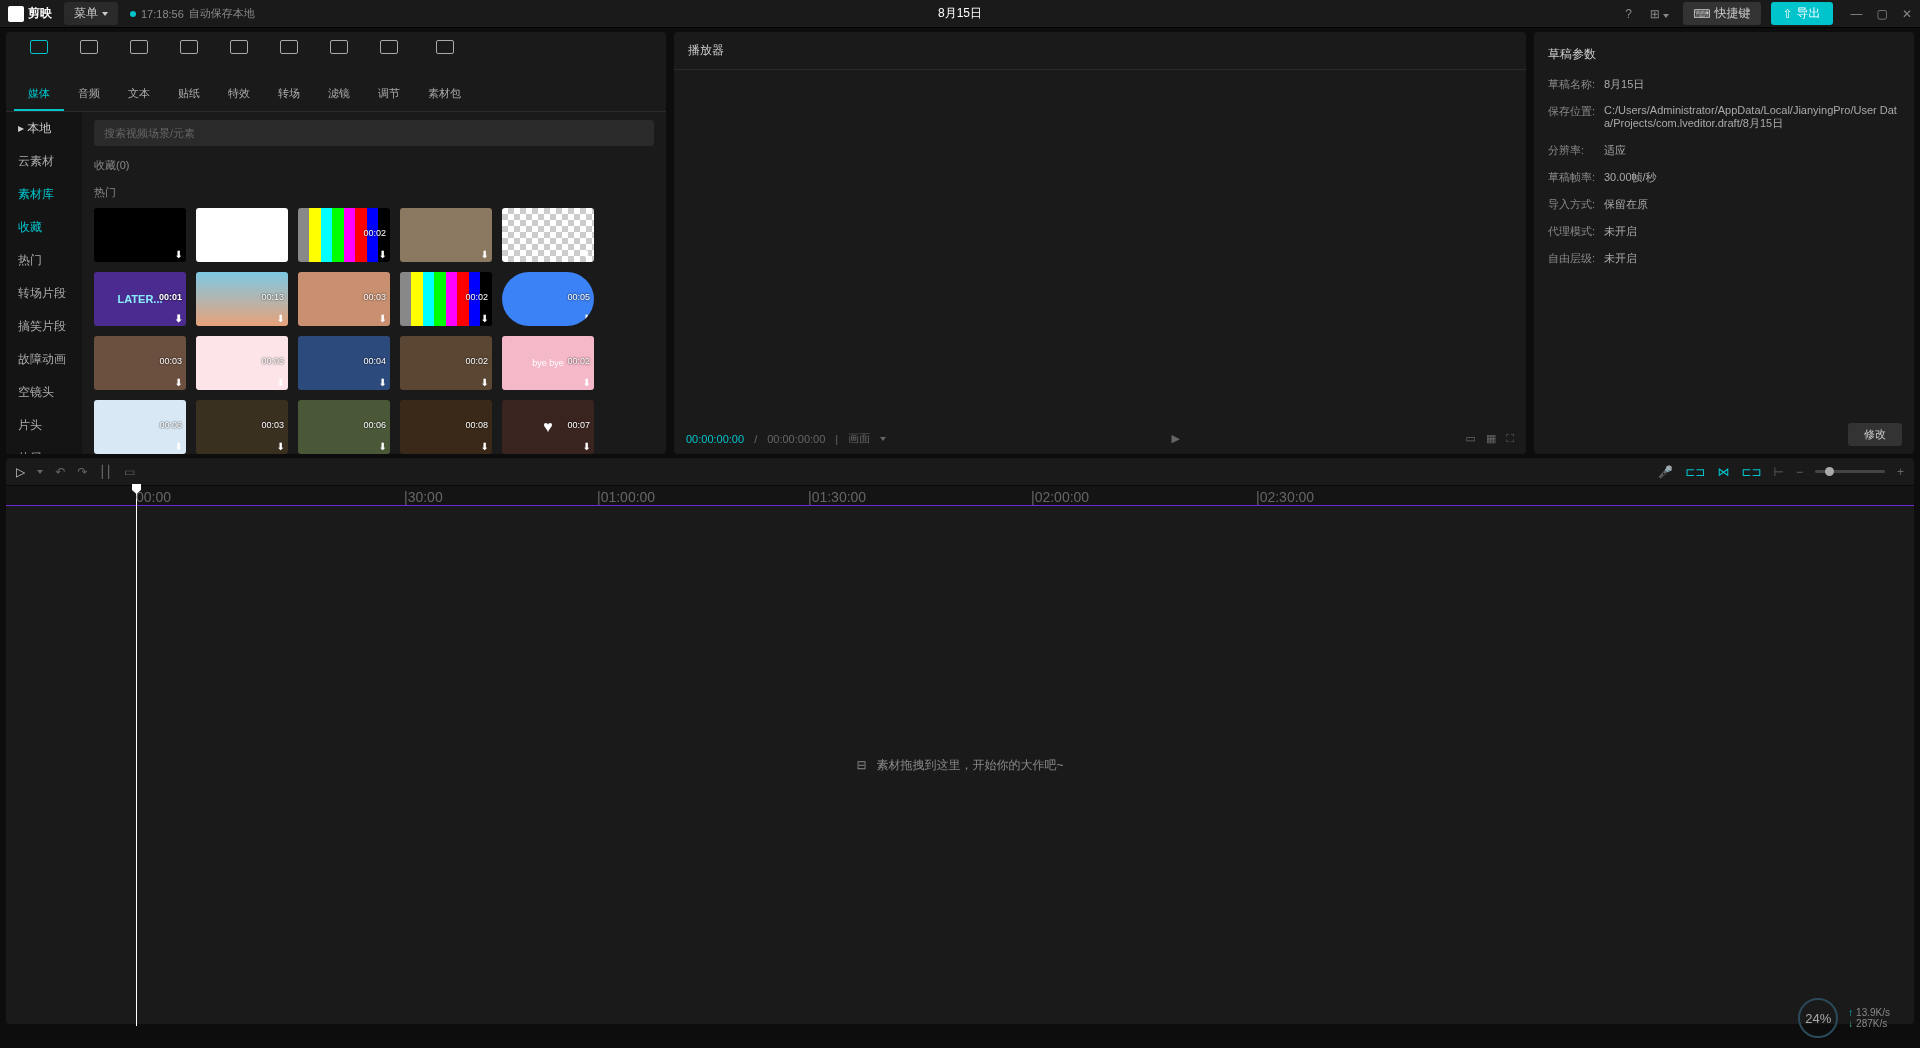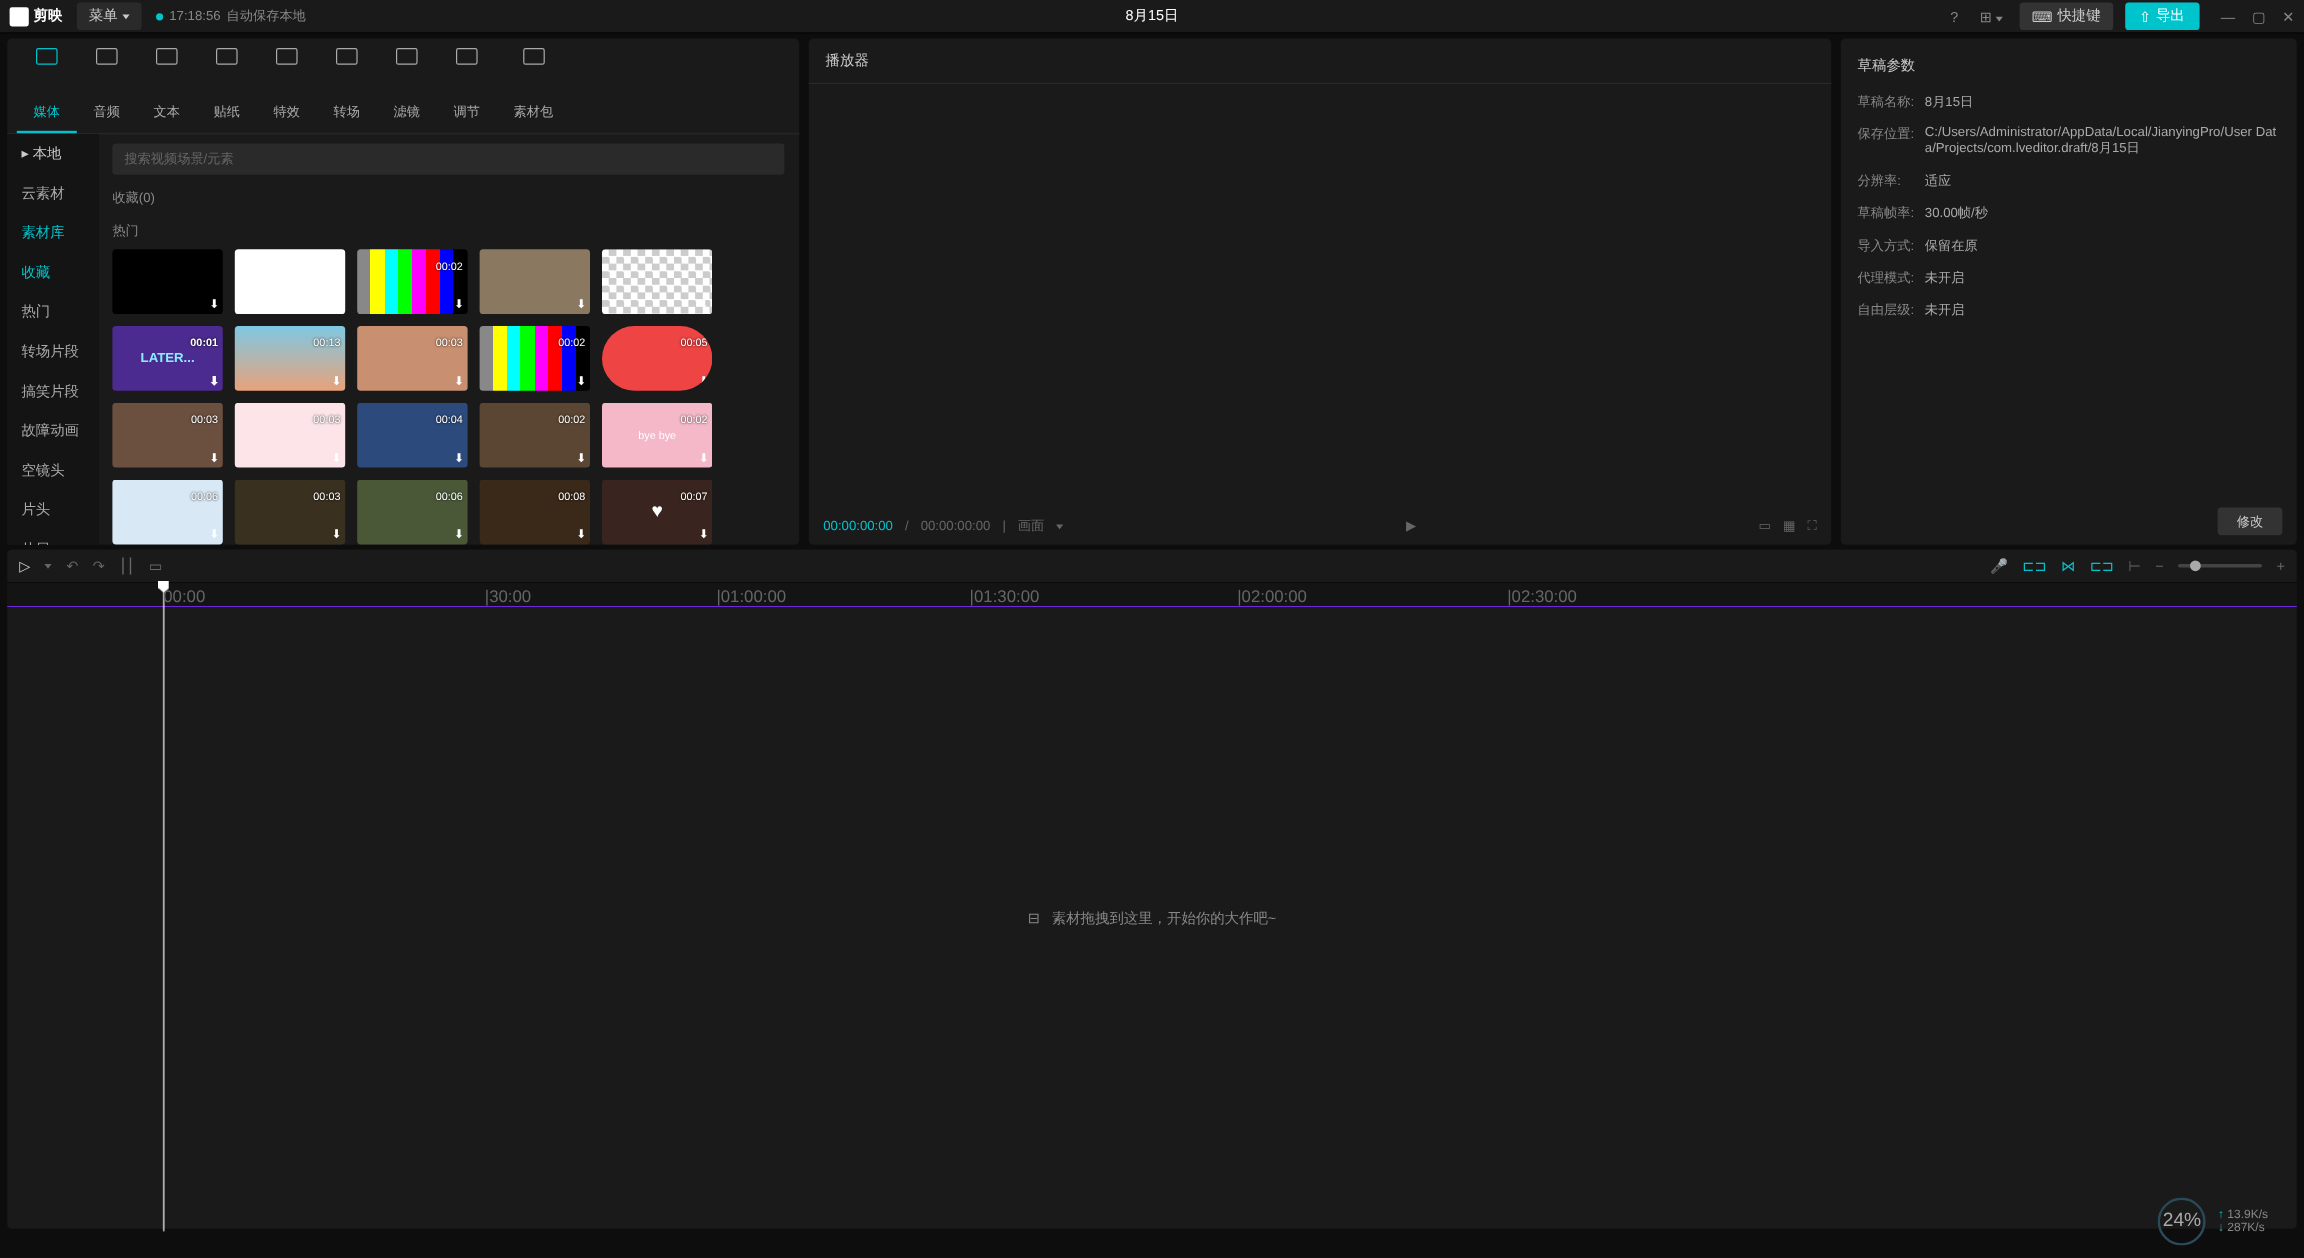--- a/index.html
+++ b/index.html
@@ -28,21 +28,21 @@
 .sidebar{width:76px;background:#141414;overflow-y:auto;}
 .sidebar-item{padding:8px 12px;cursor:pointer;font-size:12px;color:#aaa;}
 .sidebar-item.sel{color:#00c4cc;}
 .sidebar-item.head{color:#ccc;display:flex;align-items:center;gap:4px;}
 .content{flex:1;padding:8px 12px;overflow-y:auto;}
 .search{background:#2a2a2a;border:none;width:100%;padding:7px 10px;border-radius:3px;color:#ccc;font-size:11px;}
 .search::placeholder{color:#666;}
 .sec-title{color:#888;font-size:11px;margin:12px 0 8px;}
 .grid{display:flex;flex-wrap:wrap;gap:10px;}
 .thumb{width:92px;height:54px;background:#000;position:relative;border-radius:3px;overflow:hidden;cursor:pointer;}
-.thumb .dur{position:absolute;top:9px;right:4px;font-size:9px;color:#fff;text-shadow:0 0 2px #000;}
+.thumb .dur{position:absolute;top:20px;right:4px;font-size:9px;color:#fff;text-shadow:0 0 2px #000;}
 .thumb .dl{position:absolute;bottom:2px;right:3px;font-size:10px;color:#fff;}
 .player{flex:1;background:#1a1a1a;border-radius:4px;display:flex;flex-direction:column;}
 .player-title{padding:10px 14px;font-size:12px;color:#ccc;border-bottom:1px solid #2a2a2a;}
 .player-view{flex:1;}
 .player-ctrl{padding:8px 12px;display:flex;align-items:center;color:#666;font-size:11px;gap:10px;}
 .player-ctrl .play{margin:0 auto;}
 .params{width:380px;background:#1a1a1a;border-radius:4px;padding:14px;position:relative;}
 .params h3{font-size:12px;color:#ccc;font-weight:normal;margin-bottom:14px;}
 .prow{display:flex;margin-bottom:12px;font-size:11px;}
 .prow .k{width:56px;color:#888;}
@@ -56,36 +56,36 @@
 .tl-tools{height:28px;display:flex;align-items:center;padding:0 10px;gap:12px;color:#666;border-bottom:1px solid #0a0a0a;}
 .tl-tools .r{margin-left:auto;display:flex;align-items:center;gap:12px;}
 .tl-tools .accent{color:#00c4cc;}
 .tl-ruler{height:20px;background:#141414;position:relative;border-bottom:1px solid #6d28d9;font-size:14px;color:#666;}
 .tl-ruler span{position:absolute;top:3px;}
 .playhead{position:absolute;top:0;left:130px;width:1px;height:540px;background:#fff;}
 .playhead::before{content:"";position:absolute;top:-2px;left:-4px;width:9px;height:10px;background:#fff;clip-path:polygon(0 0,100% 0,100% 60%,50% 100%,0 60%);}
 .tl-body{flex:1;position:relative;display:flex;align-items:center;justify-content:center;color:#888;font-size:12px;}
 .tl-hint{display:flex;align-items:center;gap:10px;}
 .netstat{position:absolute;bottom:10px;right:30px;display:flex;align-items:center;gap:10px;}
-.netcircle{width:40px;height:40px;border:2px solid #2a4a5a;border-radius:50%;display:flex;align-items:center;justify-content:center;color:#aaa;font-size:16px;}
+.netcircle{width:40px;height:40px;border:2px solid #2a4a5a;border-radius:50%;display:flex;align-items:center;justify-content:center;color:#aaa;font-size:13px;}
 .netspeeds{font-size:10px;color:#888;}
 .netspeeds .up::before{content:"↑ ";color:#00c4cc;}
 .netspeeds .dn::before{content:"↓ ";color:#4a9;}
 .chev{display:inline-block;width:0;height:0;border-left:3px solid transparent;border-right:3px solid transparent;border-top:4px solid currentColor;}
 .zoom-slider{width:70px;height:3px;background:#444;border-radius:2px;position:relative;}
 .zoom-slider::after{content:"";position:absolute;left:10px;top:-3px;width:9px;height:9px;background:#aaa;border-radius:50%;}
 
 .t-black{background:#000;}
 .t-white{background:#fff;}
 .t-bars{background:linear-gradient(90deg,#888 0 12%,#ff0 12% 25%,#0ff 25% 37%,#0f0 37% 50%,#f0f 50% 62%,#f00 62% 75%,#00f 75% 87%,#000 87%);}
 .t-check{background:repeating-conic-gradient(#ccc 0 25%,#fff 0 50%) 0 0/12px 12px;}
 .t-later{background:#4b2b8f;display:flex;align-items:center;justify-content:center;color:#8ef;font-weight:bold;font-size:11px;}
 .t-hands{background:linear-gradient(#7ec8e3,#e8a27a);}
 .t-face{background:#c89070;}
-.t-room{background:#ef4444;border-radius:27px;}
+.t-room{background:#3b82f6;border-radius:27px;}
 .t-laugh{background:#6b5040;}
 .t-pink{background:#fde4e8;}
 .t-blue{background:#2d4a7d;}
 .t-suits{background:#5a4632;}
 .t-bye{background:#f5b8c8;display:flex;align-items:center;justify-content:center;color:#fff;font-size:9px;}
 .t-bubbles{background:#d8e8f5;}
 .t-guy{background:#3a3020;}
 .t-nature{background:#4a5838;}
 .t-cry{background:#3a2818;}
 .t-heart{background:#3a2420;display:flex;align-items:center;justify-content:center;color:#fff;font-size:16px;}

